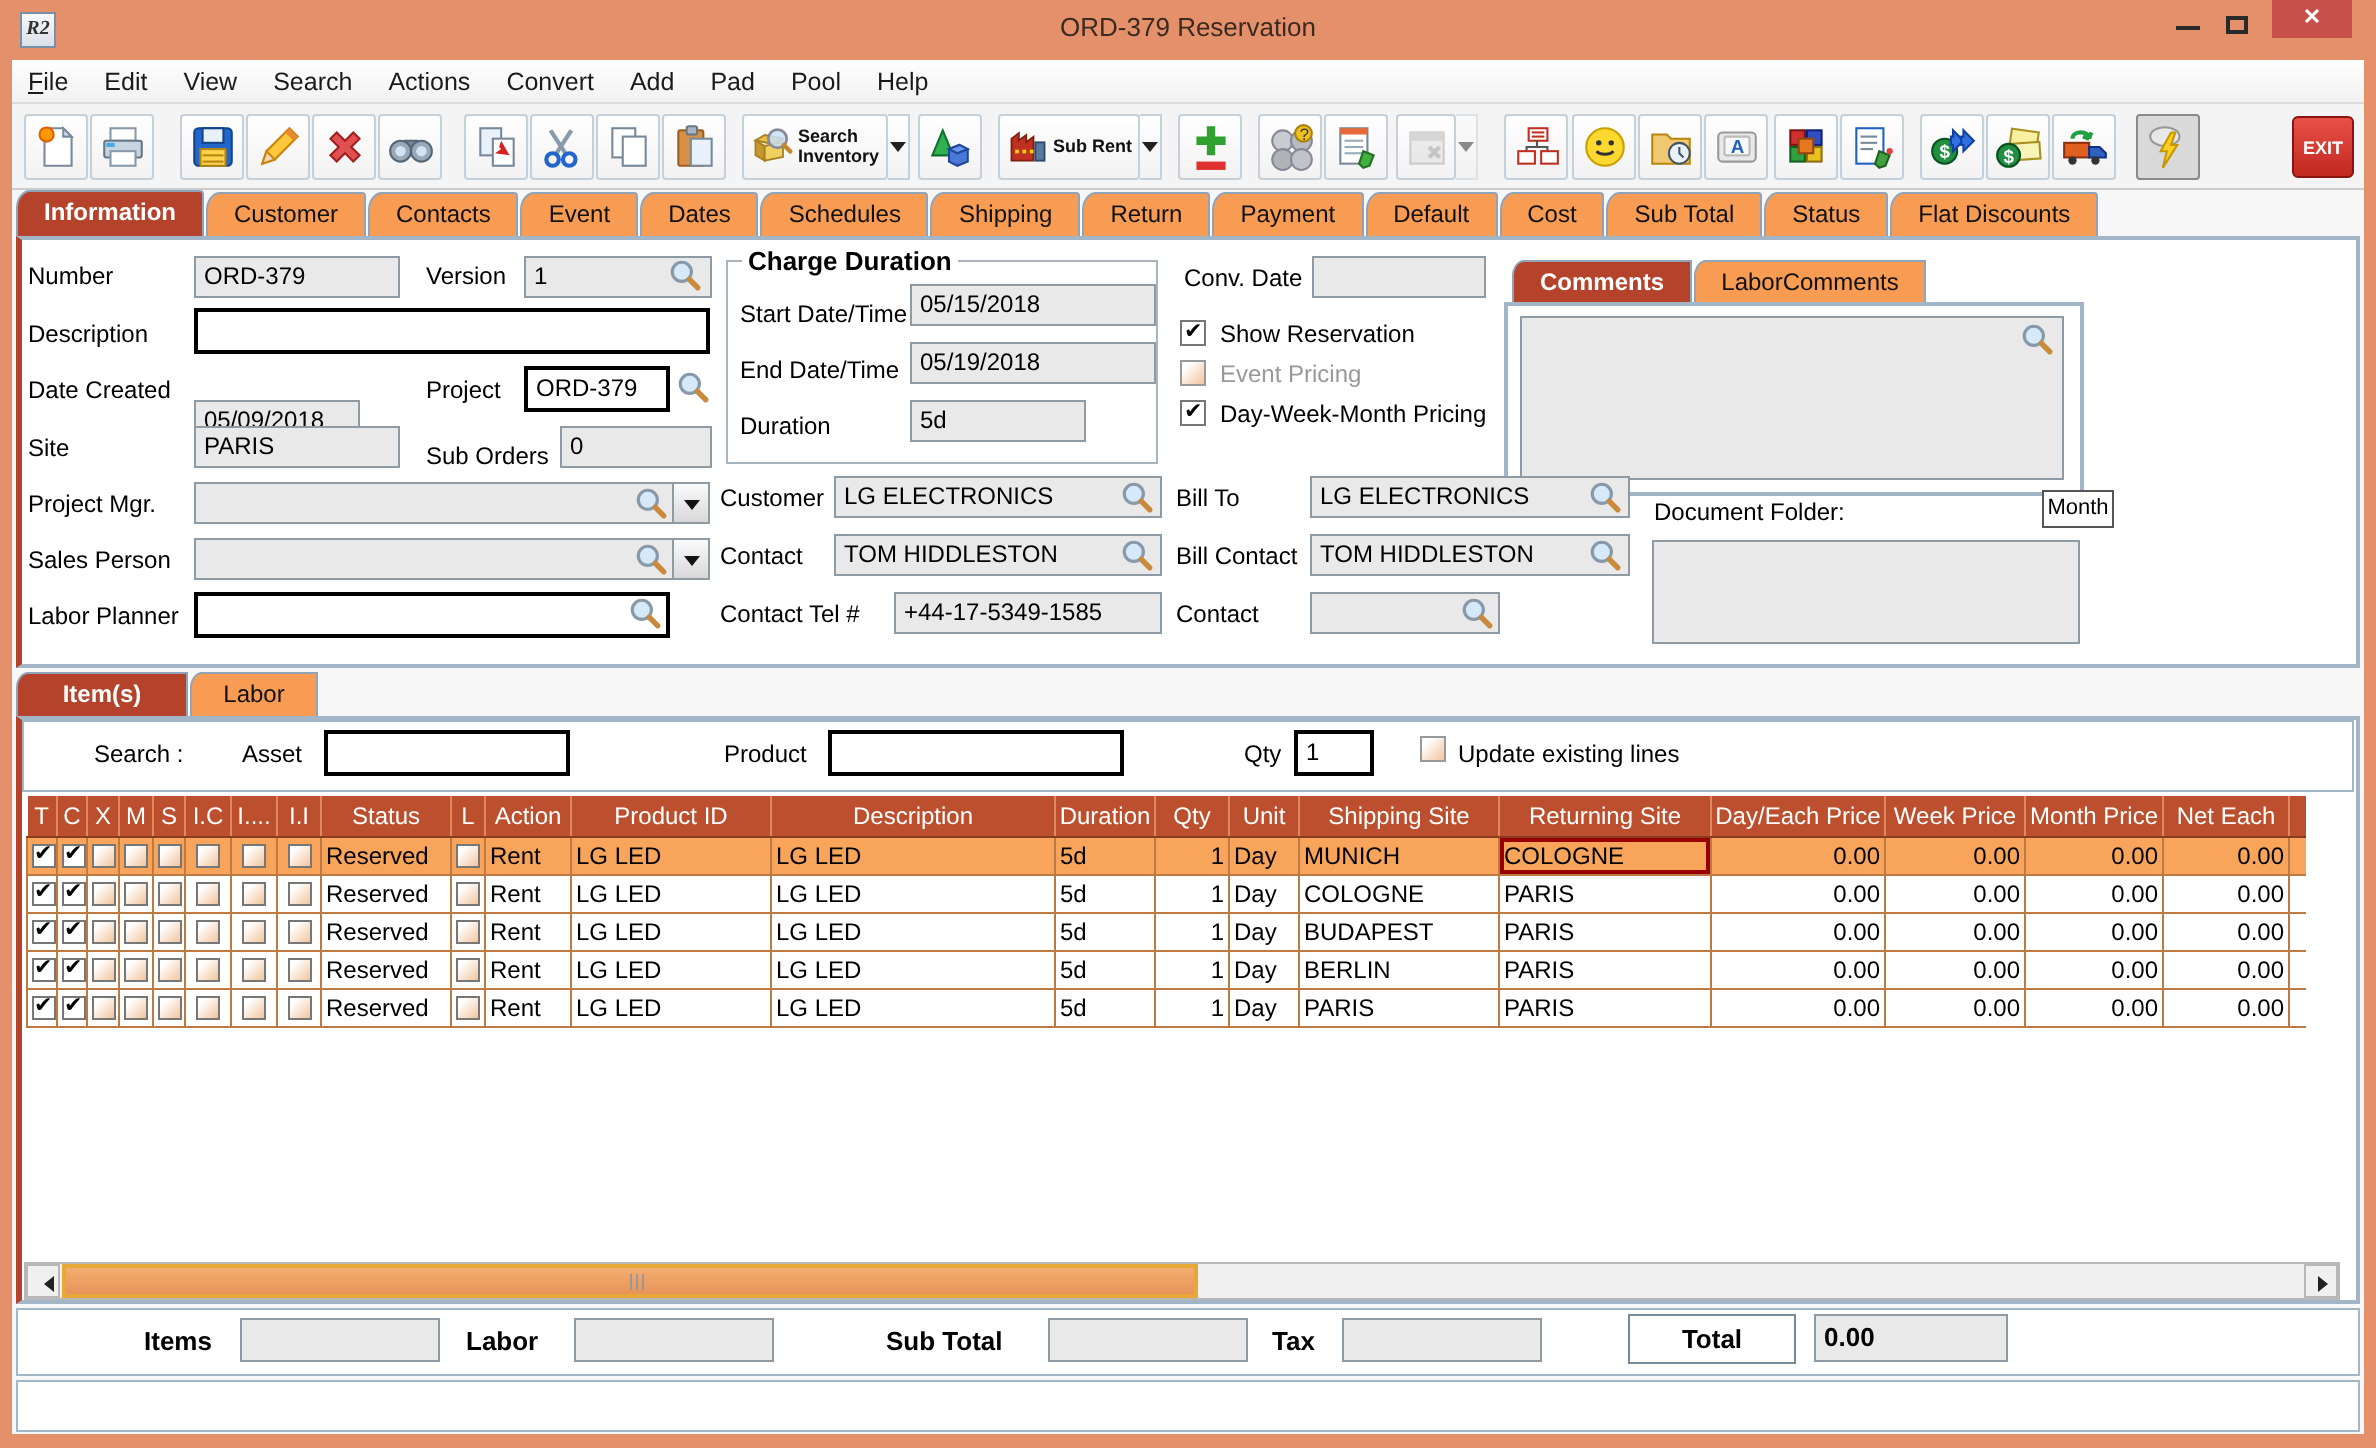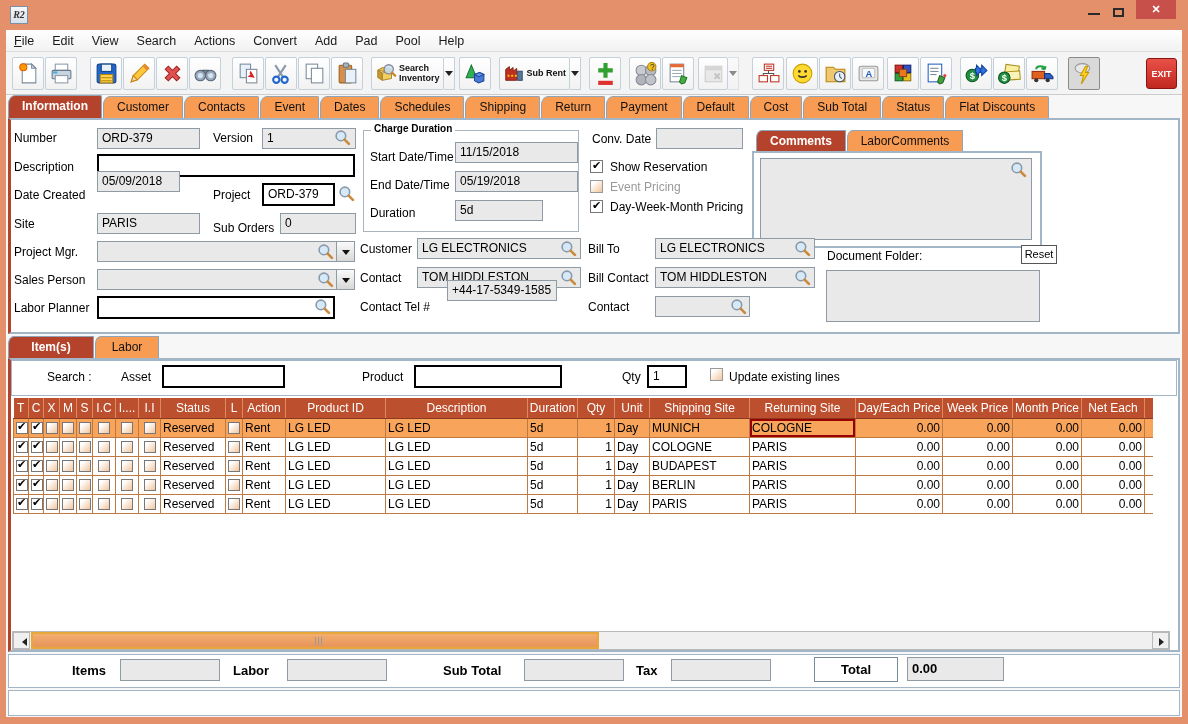--- a/index.html
+++ b/index.html
@@ -41,21 +41,21 @@
 
 .panel { position:absolute; background:#FFFFFF; border:2px solid #A2B6C8; border-left:3px solid #B5432C; }
 .lbl { position:absolute; font-size:12px; color:#000; white-space:nowrap; }
 .lbl.grey { color:#999; }
 .field { position:absolute; height:21px; background:#E9E9E9; border:1px solid #8E9AA4; font-size:12px; color:#000; line-height:19px; padding-left:4px; }
 .wfield { position:absolute; height:23px; background:#fff; border:2px solid #000; font-size:12px; line-height:19px; padding-left:4px; }
 .mag { position:absolute; width:17px; height:17px; }
 .combo-arrow { position:absolute; width:19px; height:21px; background:linear-gradient(#FAFAFA,#D8D8D8); border:1px solid #8E9AA4; }
 .combo-arrow::after { content:""; position:absolute; left:5px; top:8px; border:4px solid transparent; border-top:5px solid #111; }
 .groupbox { position:absolute; border:1px solid #A8B4BE; }
-.groupbox-legend { position:absolute; top:-8px; left:7px; background:#fff; font-size:10px; font-weight:bold; padding:0 3px; }
+.groupbox-legend { position:absolute; top:-8px; left:7px; background:#fff; font-size:13px; font-weight:bold; padding:0 3px; }
 .cb { position:absolute; width:13px; height:13px; border:1px solid #777; background:#fff; }
 .cb.checked::after { content:"✔"; position:absolute; left:1px; top:-2px; font-size:11px; color:#000; }
 .cb.peach { background:linear-gradient(135deg,#FFFFFF 20%,#F2C59E); border:1px solid #999; }
 .minitab { position:absolute; height:21px; background:#F99C53; border:1px solid #8FA4B8; border-bottom:none; border-top-left-radius:6px 8px; font-size:12px; color:#111; line-height:20px; text-align:center; }
 .minitab.sel { background:#B5432C; color:#fff; font-weight:bold; }
 .inset-area { position:absolute; background:#E9E9E9; border:1px solid #8E9AA4; }
 .reset-btn { position:absolute; background:#fff; border:1px solid #555; font-size:11px; text-align:center; line-height:17px; }
 
 
 .table-clip { position:absolute; left:13px; top:398px; width:1140px; height:231px; overflow:hidden; background:#fff; }
@@ -83,20 +83,21 @@
 .big-lbl { position:absolute; font-size:13px; font-weight:bold; color:#000; }
 .total-box { position:absolute; border:1px solid #7A8A9A; background:#fff; text-align:center; font-size:13px; font-weight:bold; }
 </style>
 </head>
 <body>
 
 <div id="window">
 
   <div class="titlebar">
     <div class="app-icon">R2</div>
+    <div class="win-title">ORD-379 Reservation</div>
     <div class="btn-min"></div>
     <div class="btn-max"></div>
     <div class="btn-close">✕</div>
   </div>
 
   <div class="content-bg"></div>
 
   <div class="menubar">
     <span class="menu-item"><u>F</u>ile</span>
     <span class="menu-item">Edit</span>
@@ -359,21 +360,21 @@
   <div class="field" style="left:262px;top:128px;width:94px">1</div>
   <span class="mag" style="left:334px;top:129px"><svg width="17" height="17" viewBox="0 0 16 16">
         <circle cx="6.5" cy="6.5" r="4.5" fill="#D6E9F8" stroke="#8899AA" stroke-width="1.5"></circle>
         <line x1="10" y1="10" x2="14" y2="14" stroke="#C98A3C" stroke-width="2.5" stroke-linecap="round"></line>
       </svg></span>
 
   <span class="lbl" style="left:14px;top:160px">Description</span>
   <div class="wfield" style="left:97px;top:154px;width:258px"></div>
 
   <span class="lbl" style="left:14px;top:188px">Date Created</span>
-  <div class="field" style="left:97px;top:171px;width:83px">05/09/2018</div>
+  <div class="field" style="left:97px;top:200px;width:83px">05/09/2018</div>
   <span class="lbl" style="left:213px;top:188px">Project</span>
   <div class="wfield" style="left:262px;top:183px;width:73px">ORD-379</div>
   <span class="mag" style="left:338px;top:185px"><svg width="17" height="17" viewBox="0 0 16 16">
         <circle cx="6.5" cy="6.5" r="4.5" fill="#D6E9F8" stroke="#8899AA" stroke-width="1.5"></circle>
         <line x1="10" y1="10" x2="14" y2="14" stroke="#C98A3C" stroke-width="2.5" stroke-linecap="round"></line>
       </svg></span>
 
   <span class="lbl" style="left:14px;top:217px">Site</span>
   <div class="field" style="left:97px;top:213px;width:103px">PARIS</div>
   <span class="lbl" style="left:213px;top:221px">Sub Orders</span>
@@ -399,21 +400,21 @@
   <div class="wfield" style="left:97px;top:296px;width:238px"></div>
   <span class="mag" style="left:314px;top:298px"><svg width="17" height="17" viewBox="0 0 16 16">
         <circle cx="6.5" cy="6.5" r="4.5" fill="#D6E9F8" stroke="#8899AA" stroke-width="1.5"></circle>
         <line x1="10" y1="10" x2="14" y2="14" stroke="#C98A3C" stroke-width="2.5" stroke-linecap="round"></line>
       </svg></span>
 
   <div class="groupbox" style="left:363px;top:130px;width:216px;height:102px">
     <span class="groupbox-legend">Charge Duration</span>
   </div>
   <span class="lbl" style="left:370px;top:150px">Start Date/Time</span>
-  <div class="field" style="left:455px;top:142px;width:123px">11/15/2018</div>
+  <div class="field" style="left:455px;top:142px;width:123px">05/15/2018</div>
   <span class="lbl" style="left:370px;top:178px">End Date/Time</span>
   <div class="field" style="left:455px;top:171px;width:123px">05/19/2018</div>
   <span class="lbl" style="left:370px;top:206px">Duration</span>
   <div class="field" style="left:455px;top:200px;width:88px">5d</div>
 
   <span class="lbl" style="left:592px;top:132px">Conv. Date</span>
   <div class="field" style="left:656px;top:128px;width:87px"></div>
   <span class="cb checked" style="left:590px;top:160px"></span>
   <span class="lbl" style="left:610px;top:160px">Show Reservation</span>
   <span class="cb peach" style="left:590px;top:180px"></span>
@@ -436,21 +437,21 @@
         <circle cx="6.5" cy="6.5" r="4.5" fill="#D6E9F8" stroke="#8899AA" stroke-width="1.5"></circle>
         <line x1="10" y1="10" x2="14" y2="14" stroke="#C98A3C" stroke-width="2.5" stroke-linecap="round"></line>
       </svg></span>
   <span class="lbl" style="left:360px;top:271px">Contact</span>
   <div class="field" style="left:417px;top:267px;width:164px">TOM HIDDLESTON</div>
   <span class="mag" style="left:560px;top:269px"><svg width="17" height="17" viewBox="0 0 16 16">
         <circle cx="6.5" cy="6.5" r="4.5" fill="#D6E9F8" stroke="#8899AA" stroke-width="1.5"></circle>
         <line x1="10" y1="10" x2="14" y2="14" stroke="#C98A3C" stroke-width="2.5" stroke-linecap="round"></line>
       </svg></span>
   <span class="lbl" style="left:360px;top:300px">Contact Tel #</span>
-  <div class="field" style="left:447px;top:280px;width:110px">+44-17-5349-1585</div>
+  <div class="field" style="left:447px;top:296px;width:134px">+44-17-5349-1585</div>
 
   <span class="lbl" style="left:588px;top:242px">Bill To</span>
   <div class="field" style="left:655px;top:238px;width:160px">LG ELECTRONICS</div>
   <span class="mag" style="left:794px;top:240px"><svg width="17" height="17" viewBox="0 0 16 16">
         <circle cx="6.5" cy="6.5" r="4.5" fill="#D6E9F8" stroke="#8899AA" stroke-width="1.5"></circle>
         <line x1="10" y1="10" x2="14" y2="14" stroke="#C98A3C" stroke-width="2.5" stroke-linecap="round"></line>
       </svg></span>
   <span class="lbl" style="left:588px;top:271px">Bill Contact</span>
   <div class="field" style="left:655px;top:267px;width:160px">TOM HIDDLESTON</div>
   <span class="mag" style="left:794px;top:269px"><svg width="17" height="17" viewBox="0 0 16 16">
@@ -458,21 +459,21 @@
         <line x1="10" y1="10" x2="14" y2="14" stroke="#C98A3C" stroke-width="2.5" stroke-linecap="round"></line>
       </svg></span>
   <span class="lbl" style="left:588px;top:300px">Contact</span>
   <div class="field" style="left:655px;top:296px;width:95px"></div>
   <span class="mag" style="left:730px;top:298px"><svg width="17" height="17" viewBox="0 0 16 16">
         <circle cx="6.5" cy="6.5" r="4.5" fill="#D6E9F8" stroke="#8899AA" stroke-width="1.5"></circle>
         <line x1="10" y1="10" x2="14" y2="14" stroke="#C98A3C" stroke-width="2.5" stroke-linecap="round"></line>
       </svg></span>
 
   <span class="lbl" style="left:827px;top:249px">Document Folder:</span>
-  <div class="reset-btn" style="left:1021px;top:245px;width:36px;height:19px">Reset</div>
+  <div class="reset-btn" style="left:1021px;top:245px;width:36px;height:19px">Month</div>
   <div class="inset-area" style="left:826px;top:270px;width:214px;height:52px"></div>
 
   <div class="minitab sel" style="left:8px;top:336px;width:86px;height:22px">Item(s)</div>
   <div class="minitab" style="left:95px;top:336px;width:64px;height:22px">Labor</div>
 
   <div class="panel" style="left:8px;top:358px;width:1172px;height:294px"></div>
 
   <div class="panel" style="left:11px;top:360px;width:1166px;height:36px;border:1px solid #A2B6C8"></div>
   <span class="lbl" style="left:47px;top:370px">Search :</span>
   <span class="lbl" style="left:121px;top:370px">Asset</span>

